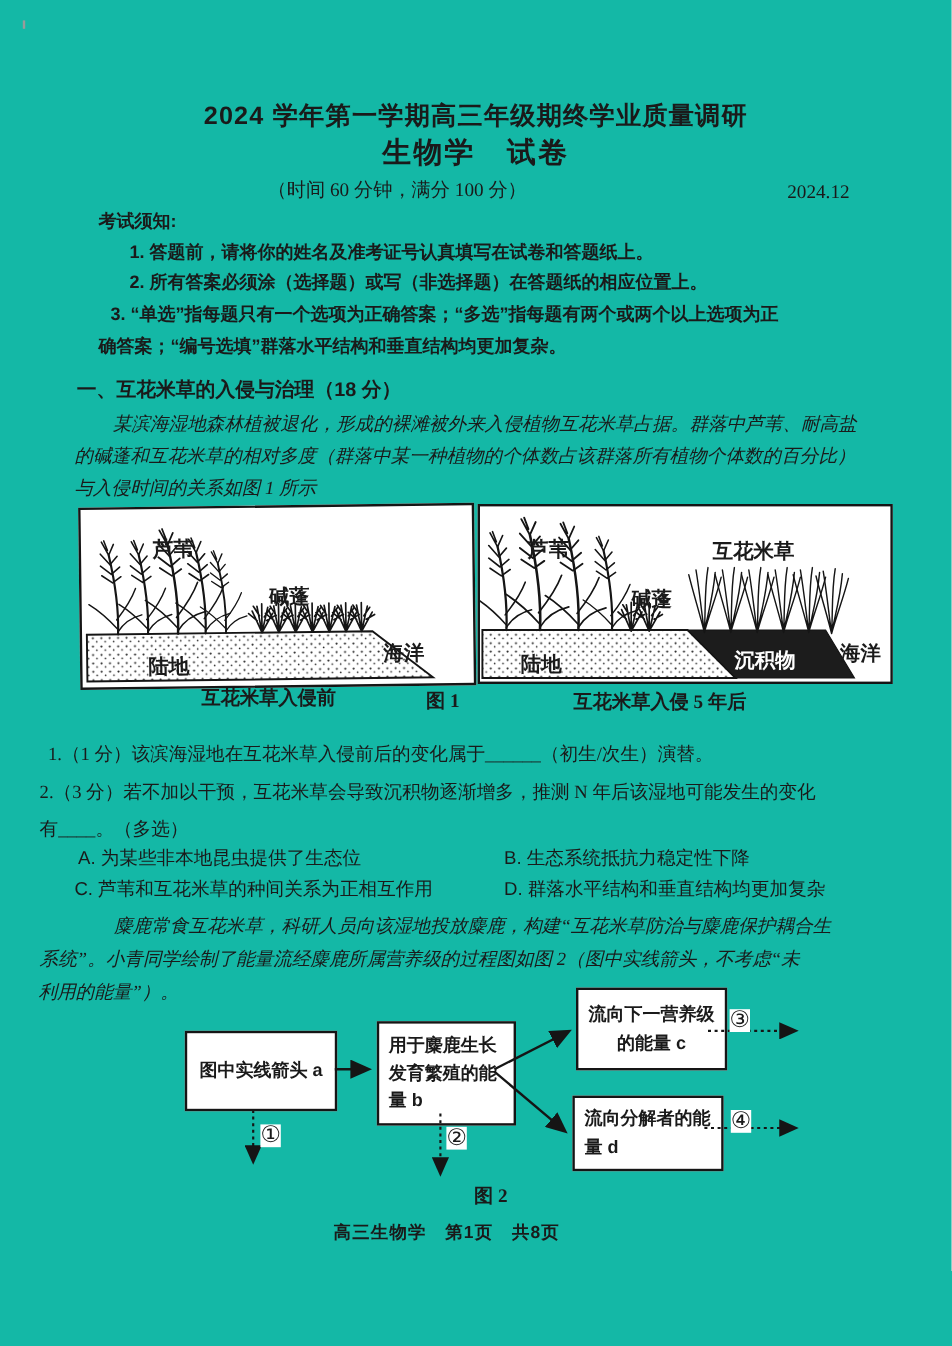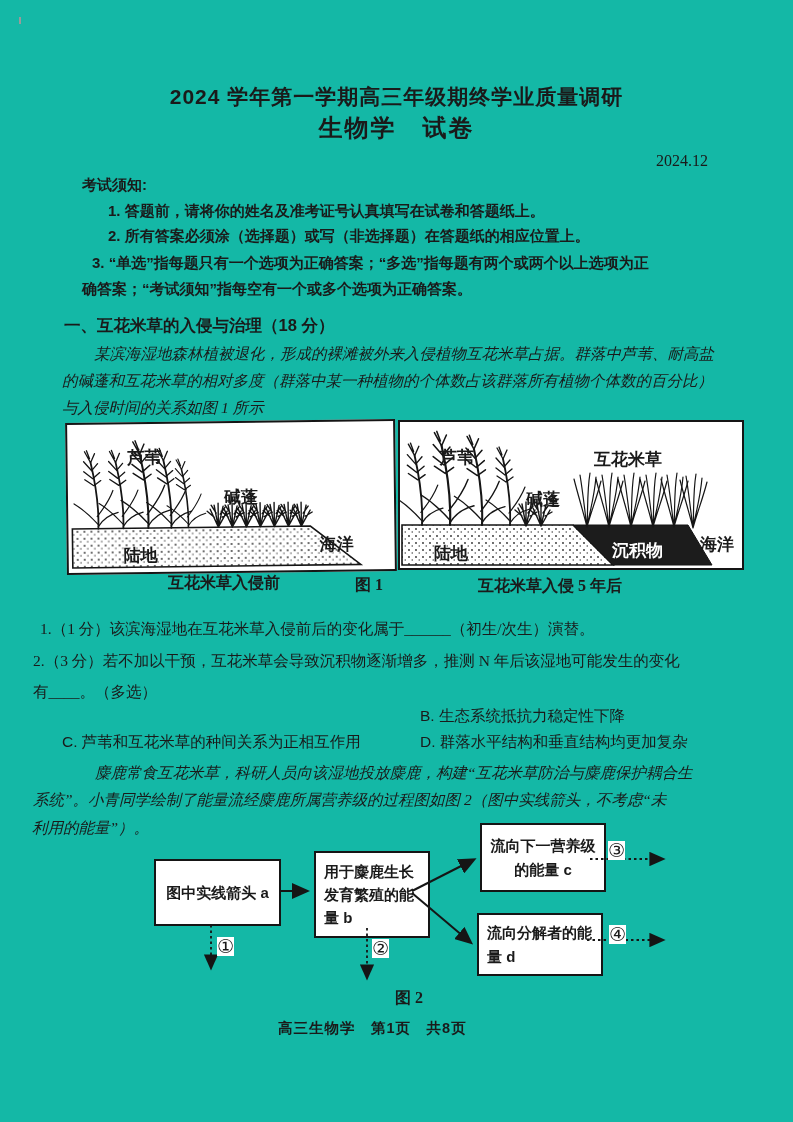--- a/index.html
+++ b/index.html
@@ -55,27 +55,28 @@
         <path d="M0,0 L-8,-18 M0,0 L-4,-22 M0,0 L0,-24 M0,0 L5,-21 M0,0 L9,-16 M-4,-10 L-11,-16 M4,-10 L11,-14 M-2,-14 L-7,-22 M2,-13 L7,-20"></path>
       </g>
       <g id="tuft" fill="none" stroke="#151515" stroke-linecap="round" stroke-width="1.2">
         <path d="M0,0 C1,-18 0,-36 3,-54 M0,0 C-4,-16 -9,-32 -13,-48 M0,0 C4,-15 10,-30 14,-46 M0,0 C-2,-14 -4,-34 -7,-52 M0,0 C2,-12 7,-28 9,-50"></path>
       </g>
     </defs>
   </svg>
 
   <div class="line center title sans bold" style="top:84px;">2024 学年第一学期高三年级期终学业质量调研</div>
   <div class="line center subtitle sans bold" style="top:113px;">生物学　试卷</div>
+  <div class="line meta" style="left:223px;top:149px;">（时间 60 分钟，满分 100 分）</div>
   <div class="line meta" style="left:656px;top:151px;">2024.12</div>
 
   <div class="line notice sans" style="left:82px;top:176px;">考试须知:</div>
   <div class="line notice sans" style="left:108px;top:202px;">1. 答题前，请将你的姓名及准考证号认真填写在试卷和答题纸上。</div>
   <div class="line notice sans" style="left:108px;top:227px;">2. 所有答案必须涂（选择题）或写（非选择题）在答题纸的相应位置上。</div>
   <div class="line notice sans" style="left:92px;top:254px;">3. “单选”指每题只有一个选项为正确答案；“多选”指每题有两个或两个以上选项为正</div>
-  <div class="line notice sans" style="left:82px;top:280px;">确答案；“考试须知”指每空有一个或多个选项为正确答案。</div>
+  <div class="line notice sans" style="left:82px;top:280px;">确答案；“编号选填”群落水平结构和垂直结构均更加复杂。</div>
 
   <div class="line sans bold" style="left:64px;top:315px;font-size:16.5px;">一、互花米草的入侵与治理（18 分）</div>
   <div class="line kai body15" style="left:94px;top:344px;">某滨海湿地森林植被退化，形成的裸滩被外来入侵植物互花米草占据。群落中芦苇、耐高盐</div>
   <div class="line kai body15" style="left:62px;top:371px;">的碱蓬和互花米草的相对多度（群落中某一种植物的个体数占该群落所有植物个体数的百分比）</div>
   <div class="line kai body15" style="left:62px;top:398px;">与入侵时间的关系如图 1 所示</div>
 
   <div class="panel" style="left:66px;top:421px;width:326px;height:148px;transform:rotate(-0.7deg);">
     <svg width="326" height="148" viewBox="0 0 326 148">
       <polygon points="4,104 242,104 292,143 4,143" fill="url(#dots)" stroke="#151515" stroke-width="1.6"></polygon>
       <use href="#reed" x="30" y="104"></use>
@@ -136,20 +137,21 @@
     <span class="figlabel" style="left:300px;top:111px;">海洋</span>
   </div>
 
   <div class="line caption" style="left:168px;top:573px;">互花米草入侵前</div>
   <div class="line caption" style="left:355px;top:575px;">图 1</div>
   <div class="line caption" style="left:478px;top:576px;">互花米草入侵 5 年后</div>
 
   <div class="line body15" style="left:40px;top:619px;">1.（1 分）该滨海湿地在互花米草入侵前后的变化属于______（初生/次生）演替。</div>
   <div class="line body15" style="left:33px;top:651px;">2.（3 分）若不加以干预，互花米草会导致沉积物逐渐增多，推测 N 年后该湿地可能发生的变化</div>
   <div class="line body15" style="left:33px;top:682px;">有____。（多选）</div>
+  <div class="line body15 sans" style="left:65px;top:706px;">A. 为某些非本地昆虫提供了生态位</div>
   <div class="line body15 sans" style="left:420px;top:706px;">B. 生态系统抵抗力稳定性下降</div>
   <div class="line body15 sans" style="left:62px;top:732px;">C. 芦苇和互花米草的种间关系为正相互作用</div>
   <div class="line body15 sans" style="left:420px;top:732px;">D. 群落水平结构和垂直结构均更加复杂</div>
 
   <div class="line kai body15" style="left:95px;top:763px;">麋鹿常食互花米草，科研人员向该湿地投放麋鹿，构建“互花米草防治与麋鹿保护耦合生</div>
   <div class="line kai body15" style="left:33px;top:790px;">系统”。小青同学绘制了能量流经麋鹿所属营养级的过程图如图 2（图中实线箭头，不考虑“未</div>
   <div class="line kai body15" style="left:32px;top:818px;">利用的能量”）。</div>
 
   <div class="fbox centered" style="left:154px;top:859px;width:123px;height:63px;">
     <span>图中实线箭头 a</span>

